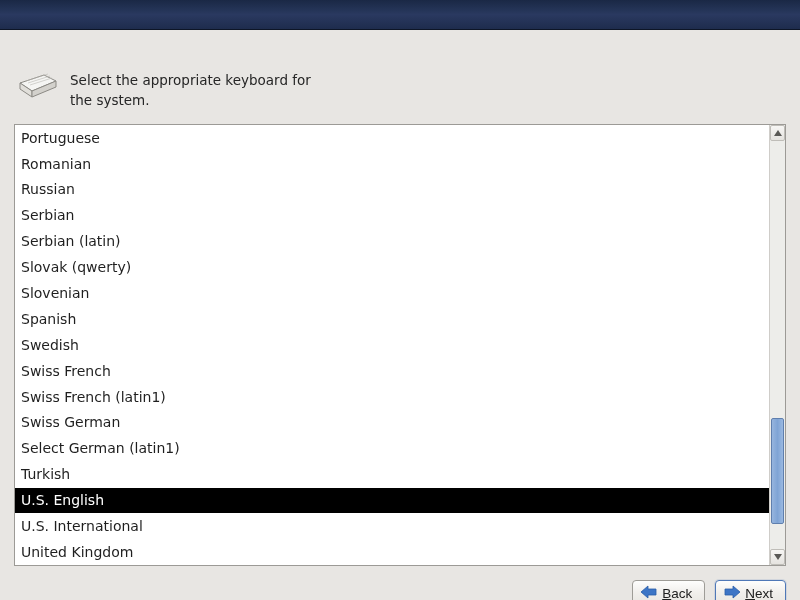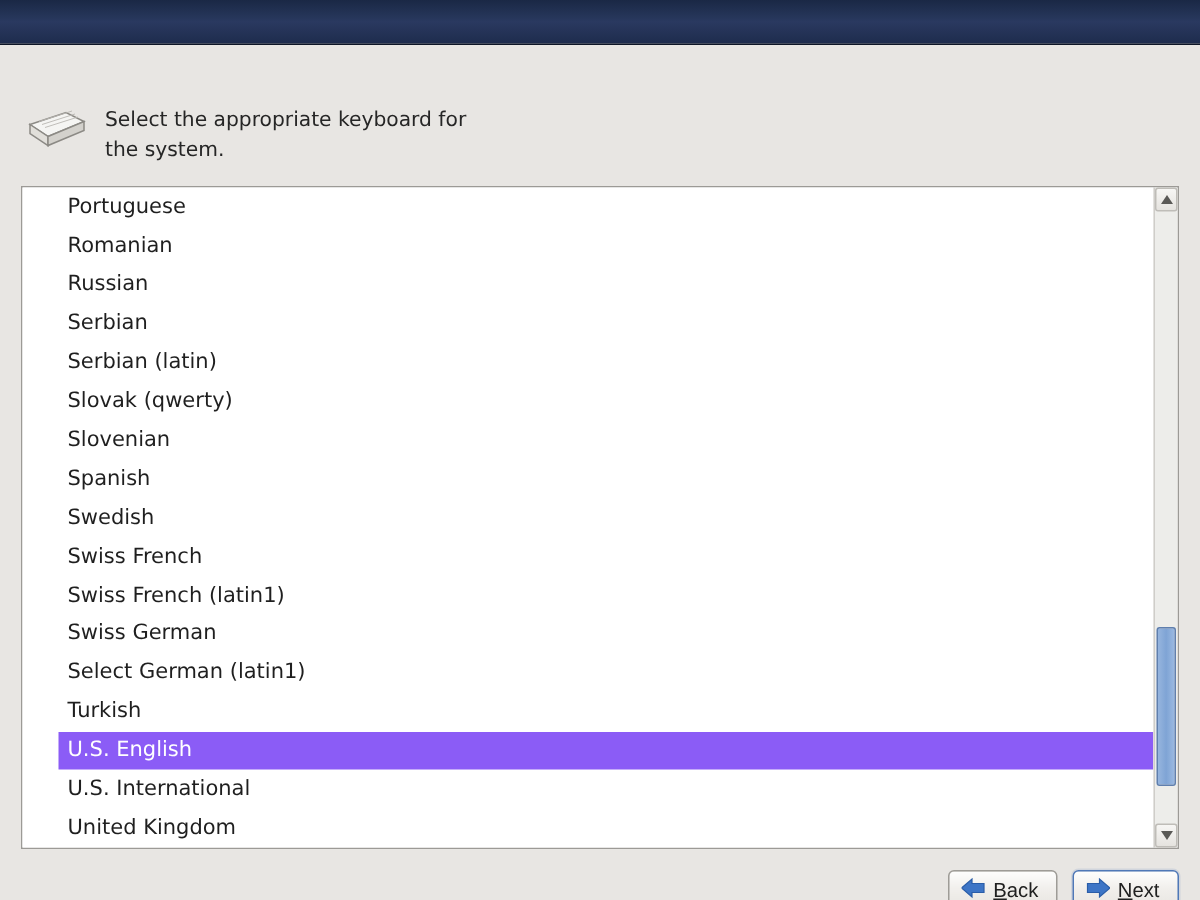--- a/index.html
+++ b/index.html
@@ -54,24 +54,23 @@
       background: #fff;
     }
     .list-item {
       font-size: 14px;
       color: #1f1f1f;
       padding: 3.5px 6px;
       line-height: 1.35;
       white-space: nowrap;
       cursor: default;
       user-select: none;
-      margin-left: 24px;
     }
     .list-item.selected {
-      background: #8b5cf6;
+      background: #000000;
       color: #fff;
     }
     
     .scrollbar {
       width: 16px;
       background: #ededea;
       border-left: 1px solid #cfcdc9;
       display: flex;
       flex-direction: column;
       position: relative;

